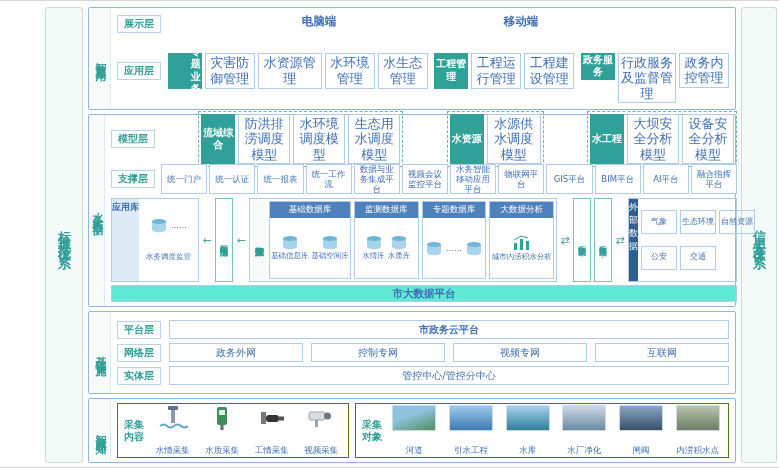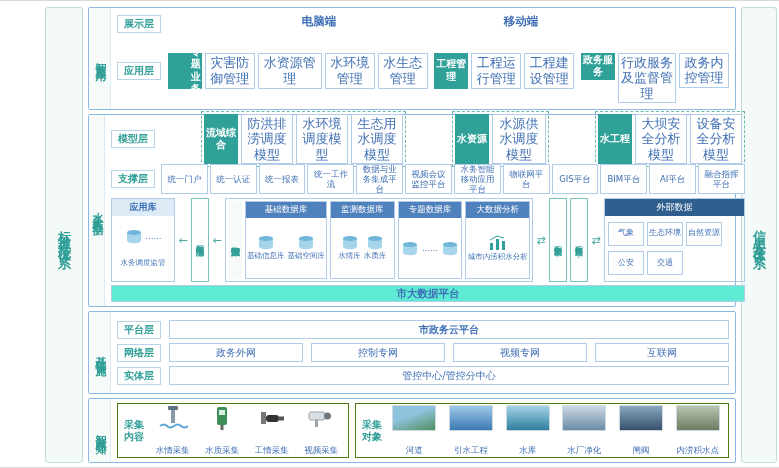--- a/index.html
+++ b/index.html
@@ -36,33 +36,33 @@
   .hdr-txt { position:absolute; top:2px; color:#3f6fb4; font-weight:bold; font-size:11.5px;
              transform:translateX(-50%); }
 
   
   .flow-row { display:flex; gap:3px; align-items:stretch; height:84px; }
   .flow-arrow { width:10px; display:flex; align-items:center; justify-content:center; color:#49a79f;
                 font-size:11px; }
   .strip-v { width:18px; border:1px solid #7cc2bc; background:#fdfefe; color:#2f9e96; font-size:8.5px;
              writing-mode:vertical-rl; text-orientation:upright; display:flex; align-items:center;
              justify-content:center; line-height:9px; letter-spacing:0.5px; text-align:center; }
-  .appstore { width:64px; border:1px solid #b0cce8; display:flex; flex-direction:column; }
+  .appstore { width:88px; border:1px solid #b0cce8; display:flex; flex-direction:row; }
   .appstore .head { background:#ddebf7; color:#3f6fb4; font-weight:bold; font-size:9px; text-align:center; padding:2px 0; }
   .appstore .body { flex:1; display:flex; flex-direction:column; align-items:center; justify-content:space-evenly; }
   .lake { width:308px; border:1px solid #b0cce8; display:flex; padding:2px; gap:3px; }
   .lake-label { width:14px; display:flex; align-items:center; justify-content:center; background:#f6fbfa; }
   .lake-label span { writing-mode:vertical-rl; text-orientation:upright; color:#2f9e96; font-weight:bold; font-size:9px; }
   .db { flex:1; border:1px solid #b0cce8; display:flex; flex-direction:column; background:#fff; }
   .db-head { background:#4f81bd; color:#fff; font-size:8.5px; text-align:center; padding:2px 0; white-space:nowrap; }
   .db-body { flex:1; display:flex; align-items:center; justify-content:center; gap:3px; padding:1px; }
   .cyl-unit { display:flex; flex-direction:column; align-items:center; gap:1px; }
   .cyl-lab { font-size:7.5px; color:#3f6fb4; white-space:nowrap; }
   .dots { color:#3f6fb4; font-size:8px; }
-  .external { width:141px; border:1px solid #b0cce8; display:flex; flex-direction:column; }
+  .external { width:109px; border:1px solid #b0cce8; display:flex; flex-direction:row; }
   .ext-head { background:#2f5f8f; color:#fff; font-size:9px; text-align:center; padding:2px 0; }
   .ext-body { flex:1; display:flex; flex-direction:column; justify-content:space-evenly; padding:2px 3px; gap:2px; }
   .ext-row { display:flex; gap:3px; }
   .ext-box { border:1px solid #b0cce8; color:#3f6fb4; font-size:8px; line-height:1.1; width:36px; height:24px;
              display:flex; align-items:center; justify-content:center; text-align:center; }
 
   .wide-bar { border:1px solid #b0cce8; background:#5eead4; color:#3f6fb4; font-weight:bold; font-size:10.5px;
               display:flex; align-items:center; justify-content:center; height:17px; }
 
   

